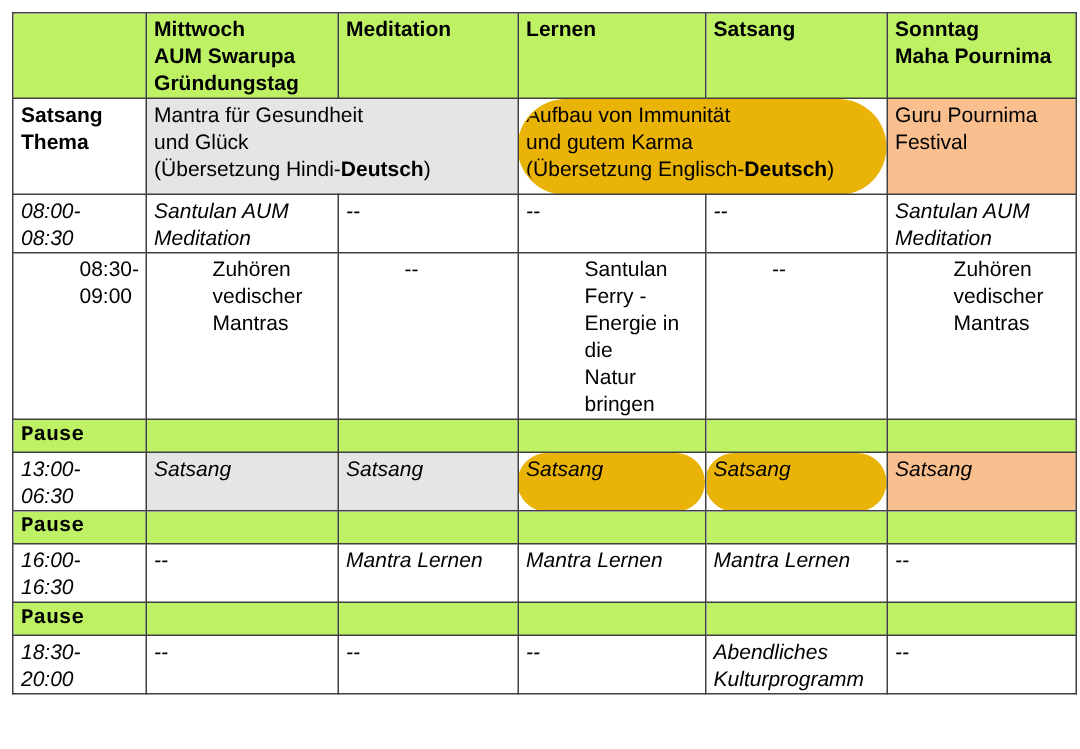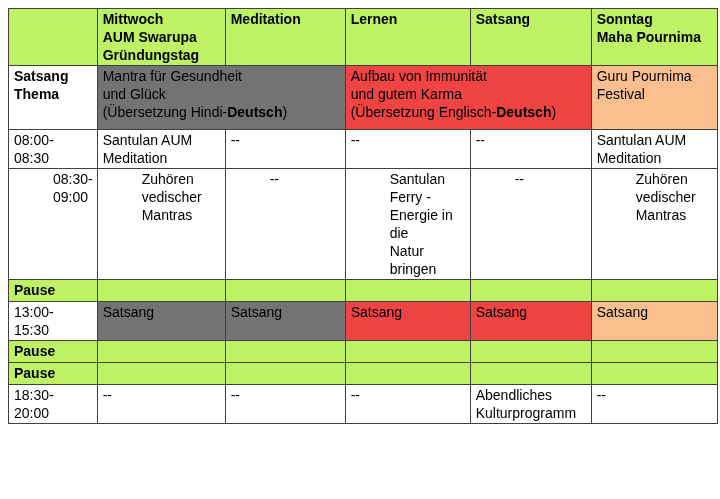--- a/index.html
+++ b/index.html
@@ -19,28 +19,28 @@
     padding: 1px 4px 1px 5px;
     font-size: 14px;
     line-height: 18px;
     color: #000000;
     white-space: pre-line;
     overflow: hidden;
     box-sizing: border-box;
   }
   .b { font-weight: bold; }
   .peach  { background: #bef264; }
-  .pink   { background: #737373; }
-  .blue   { background: #ef4444; }
+  .pink   { background: #e5e5e5; }
+  .blue   { background: #eab308; border-radius: 32px; }
   .orange { background: #FABF8F; }
   tr.rh50 td { height: 50px; }
   tr.rh64 td { height: 64px; }
-  tr.rh36 td { height: 36px; }
+  tr.rh36 td { height: 36px; font-style: italic; }
   tr.rh54 td { height: 54px; padding-left: 44px; }
-  tr.rh22 td { height: 22px; }
+  tr.rh22 td { height: 22px; font-family: Liberation Mono, monospace; }
 </style>
 </head>
 <body>
 
 <div class="wrap">
   <table class="schedule">
     <colgroup>
       <col style="width:85px">
         <col style="width:128px">
         <col style="width:120px">
@@ -108,37 +108,46 @@
       <td class="peach b">Pause</td>
       <td class="peach"></td>
       <td class="peach"></td>
       <td class="peach"></td>
       <td class="peach"></td>
       <td class="peach"></td>
     </tr>
 
     <tr class="rh36">
       <td>13:00-
-15:30</td>
+06:30</td>
       <td class="pink">Satsang</td>
       <td class="pink">Satsang</td>
       <td class="blue">Satsang</td>
       <td class="blue">Satsang</td>
       <td class="orange">Satsang</td>
     </tr>
 
     <tr class="rh22">
       <td class="peach b">Pause</td>
       <td class="peach"></td>
       <td class="peach"></td>
       <td class="peach"></td>
       <td class="peach"></td>
       <td class="peach"></td>
     </tr>
 
+    <tr class="rh36">
+      <td>16:00-
+16:30</td>
+      <td>--</td>
+      <td>Mantra Lernen</td>
+      <td>Mantra Lernen</td>
+      <td>Mantra Lernen</td>
+      <td>--</td>
+    </tr>
 
 
     <tr class="rh22">
       <td class="peach b">Pause</td>
       <td class="peach"></td>
       <td class="peach"></td>
       <td class="peach"></td>
       <td class="peach"></td>
       <td class="peach"></td>
     </tr>

